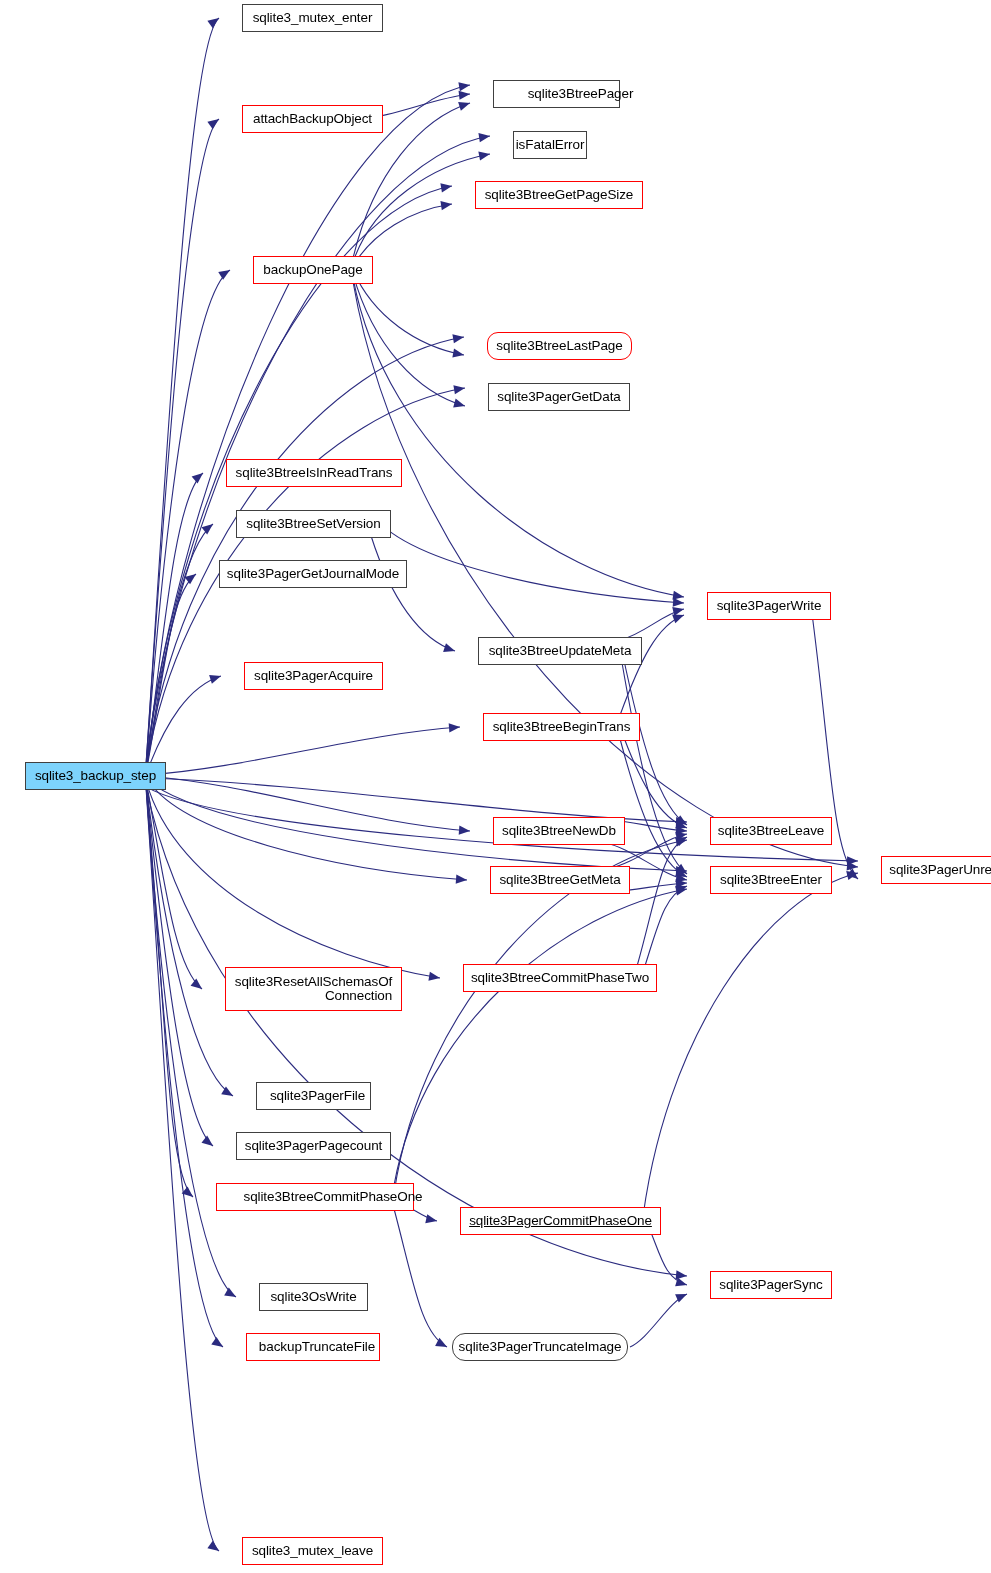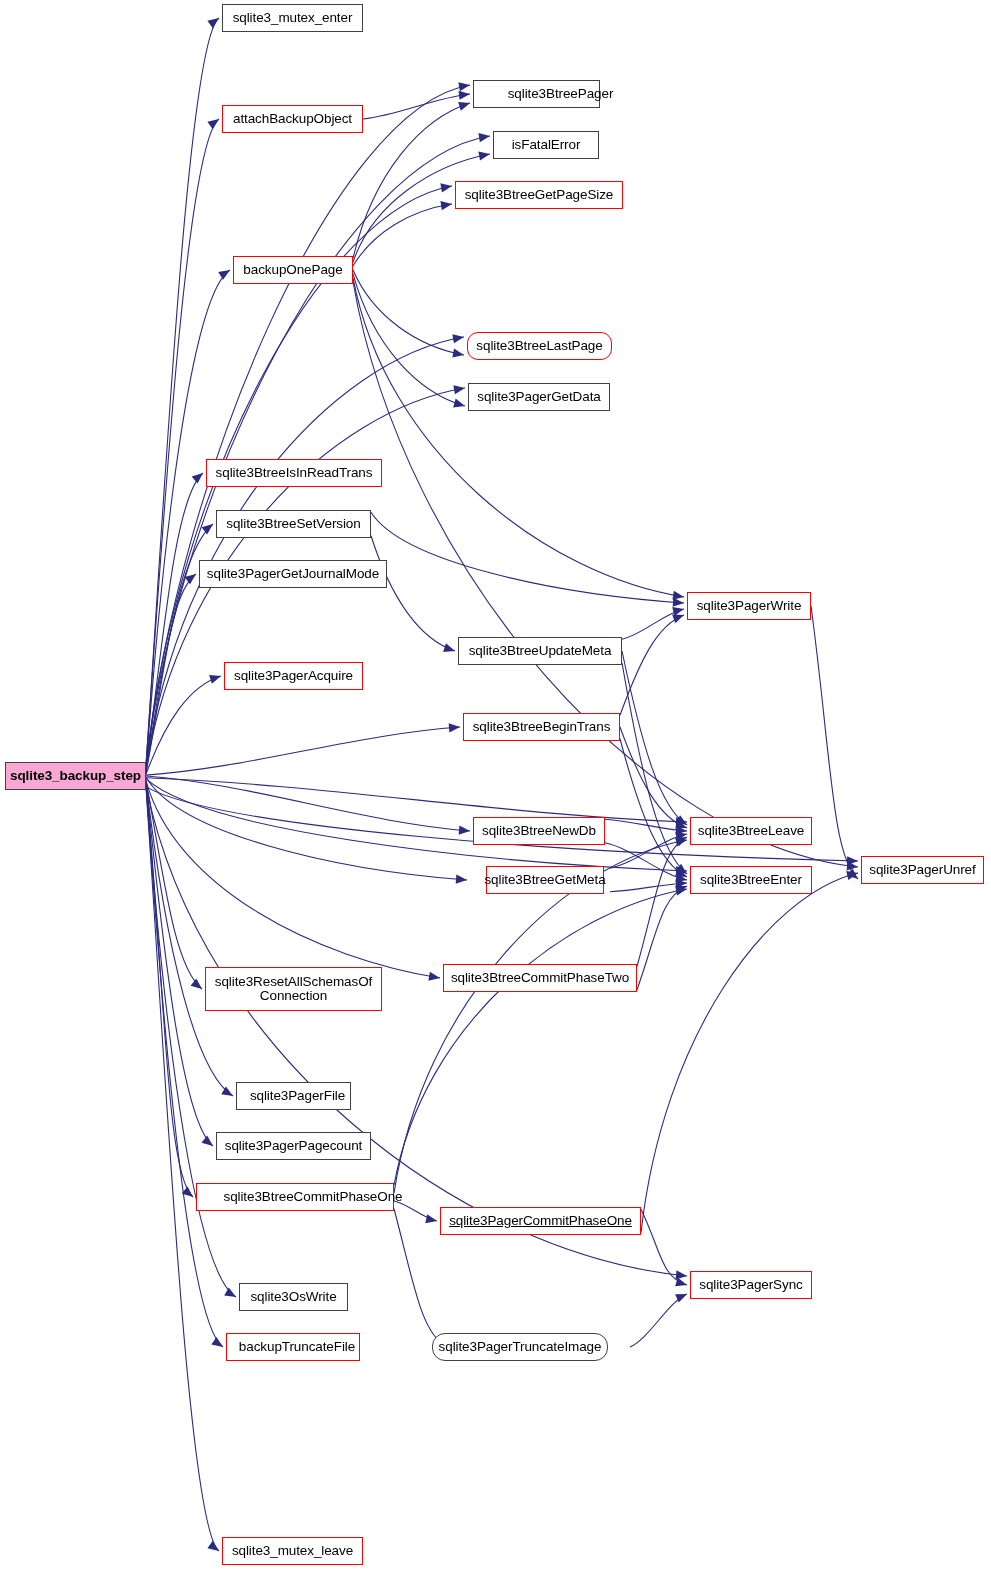--- a/index.html
+++ b/index.html
@@ -2,25 +2,25 @@
 <html><head>
 <meta charset="utf-8">
 <style>
   html,body{margin:0;padding:0;background:#ffffff;}
   body{font-family:"Liberation Sans",sans-serif;}
   #graph-root{position:relative;width:991px;height:1573px;background:#fff;overflow:hidden;}
   svg#edges{position:absolute;left:0;top:0;width:991px;height:1573px;}
   .edge-path{fill:none;stroke:#2b2b7f;stroke-width:1.1;}
   .arrow-head{fill:#2b2b7f;stroke:none;}
   .node{position:absolute;box-sizing:border-box;display:flex;align-items:center;justify-content:center;
-        background:#ffffff;font-size:13.5px;line-height:14px;color:#000;text-align:center;
-        white-space:pre;letter-spacing:-0.1px;}
+        background:#ffffff;font-size:13.5px;line-height:14px;color:#000;text-align:right;
+        white-space:pre;letter-spacing:-0.1px;margin-left:20px;}
   .node.plain{border:1.4px solid #404040;}
   .node.red{border:1.4px solid #ff0000;}
-  .node.root{border:1.4px solid #404040;background:#f9a8d4;font-weight:bold;}
+  .node.root{border:1.4px solid #404040;background:#7dd3fc;}
   .node span{pointer-events:none;}
 </style>
 </head>
 <body>
 
 <div id="graph-root">
   <svg id="edges" viewBox="0 0 991 1573" xmlns="http://www.w3.org/2000/svg">
       <path d="M 146 764.24 C 166 473.84000000000003, 188.34 40, 219 18" class="edge-path"></path>
       <polygon points="219,18 207.38097847517162,20.675507205293012 212.74450070439497,28.15030682111062" class="arrow-head"></polygon>
       <path d="M 146 765.1446153846153 C 166 474.7446153846154, 188.34 141, 219 119" class="edge-path"></path>
@@ -134,35 +134,35 @@
       <path d="M 630 1347 C 649.38 1338.52, 667.62 1302.48, 687 1294" class="edge-path"></path>
       <polygon points="687,1294 675.0785132364349,1294.1953288154355 678.7665027971843,1302.623776655922" class="arrow-head"></polygon>
       <path d="M 811 606 C 831 754.9488, 832 857, 858 879" class="edge-path"></path>
       <polygon points="858,879 852.5740851716841,868.3830584311742 846.6314165501954,875.40621225657" class="arrow-head"></polygon>
     </svg>
   <div id="nodes">
       <div class="node root" style="left: 5px; top: 762px; width: 141px; height: 28px;"><span>sqlite3_backup_step</span></div>
       <div class="node plain" style="left: 222px; top: 4px; width: 141px; height: 28px;"><span>sqlite3_mutex_enter</span></div>
       <div class="node red" style="left: 222px; top: 105px; width: 141px; height: 28px;"><span>attachBackupObject</span></div>
       <div class="node plain" style="left: 473px; top: 80px; width: 127px; height: 28px; padding-left: 48px;"><span>sqlite3BtreePager</span></div>
-      <div class="node plain" style="left: 493px; top: 131px; width: 106px; height: 28px;"><span>isFatalError</span></div>
+      <div class="node plain" style="left: 493px; top: 131px; width: 74px; height: 28px;"><span>isFatalError</span></div>
       <div class="node red" style="left: 455px; top: 181px; width: 168px; height: 28px;"><span>sqlite3BtreeGetPageSize</span></div>
       <div class="node red" style="left: 233px; top: 256px; width: 120px; height: 28px;"><span>backupOnePage</span></div>
       <div class="node red" style="left: 467px; top: 332px; width: 145px; height: 28px; border-radius: 11px;"><span>sqlite3BtreeLastPage</span></div>
       <div class="node plain" style="left: 468px; top: 383px; width: 142px; height: 28px;"><span>sqlite3PagerGetData</span></div>
       <div class="node red" style="left: 206px; top: 459px; width: 176px; height: 28px;"><span>sqlite3BtreeIsInReadTrans</span></div>
       <div class="node plain" style="left: 216px; top: 510px; width: 155px; height: 28px;"><span>sqlite3BtreeSetVersion</span></div>
       <div class="node plain" style="left: 199px; top: 560px; width: 188px; height: 28px;"><span>sqlite3PagerGetJournalMode</span></div>
       <div class="node red" style="left: 687px; top: 592px; width: 124px; height: 28px;"><span>sqlite3PagerWrite</span></div>
       <div class="node plain" style="left: 458px; top: 637px; width: 164px; height: 28px;"><span>sqlite3BtreeUpdateMeta</span></div>
       <div class="node red" style="left: 224px; top: 662px; width: 139px; height: 28px;"><span>sqlite3PagerAcquire</span></div>
       <div class="node red" style="left: 463px; top: 713px; width: 157px; height: 28px;"><span>sqlite3BtreeBeginTrans</span></div>
       <div class="node red" style="left: 473px; top: 817px; width: 132px; height: 28px;"><span>sqlite3BtreeNewDb</span></div>
       <div class="node red" style="left: 690px; top: 817px; width: 122px; height: 28px;"><span>sqlite3BtreeLeave</span></div>
-      <div class="node red" style="left: 486px; top: 866px; width: 118px; height: 28px;"><span>sqlite3BtreeGetMeta</span></div>
+      <div class="node red" style="left: 470px; top: 866px; width: 140px; height: 28px;"><span>sqlite3BtreeGetMeta</span></div>
       <div class="node red" style="left: 690px; top: 866px; width: 122px; height: 28px;"><span>sqlite3BtreeEnter</span></div>
       <div class="node red" style="left: 861px; top: 856px; width: 123px; height: 28px;"><span>sqlite3PagerUnref</span></div>
       <div class="node red" style="left: 205px; top: 967px; width: 177px; height: 44px;"><span>sqlite3ResetAllSchemasOf
 Connection</span></div>
       <div class="node red" style="left: 443px; top: 964px; width: 194px; height: 28px;"><span>sqlite3BtreeCommitPhaseTwo</span></div>
       <div class="node plain" style="left: 236px; top: 1082px; width: 115px; height: 28px; padding-left: 8px;"><span>sqlite3PagerFile</span></div>
       <div class="node plain" style="left: 216px; top: 1132px; width: 155px; height: 28px;"><span>sqlite3PagerPagecount</span></div>
       <div class="node red" style="left: 196px; top: 1183px; width: 198px; height: 28px; padding-left: 36px;"><span>sqlite3BtreeCommitPhaseOne</span></div>
       <div class="node red" style="left: 440px; top: 1207px; width: 201px; height: 28px; text-decoration: underline;"><span>sqlite3PagerCommitPhaseOne</span></div>
       <div class="node red" style="left: 690px; top: 1271px; width: 122px; height: 28px;"><span>sqlite3PagerSync</span></div>

